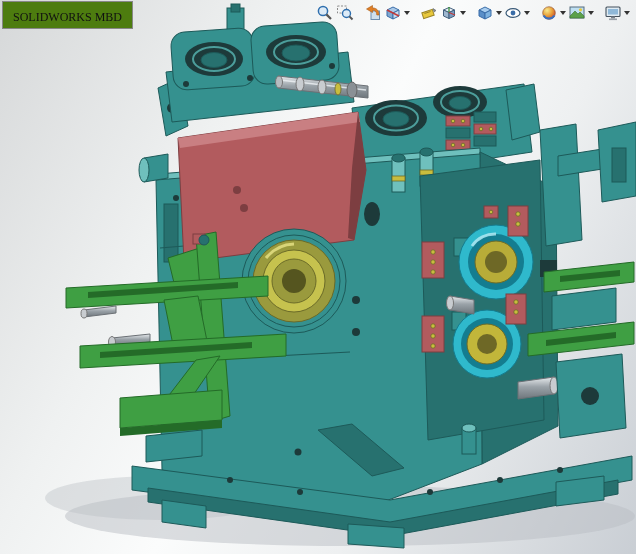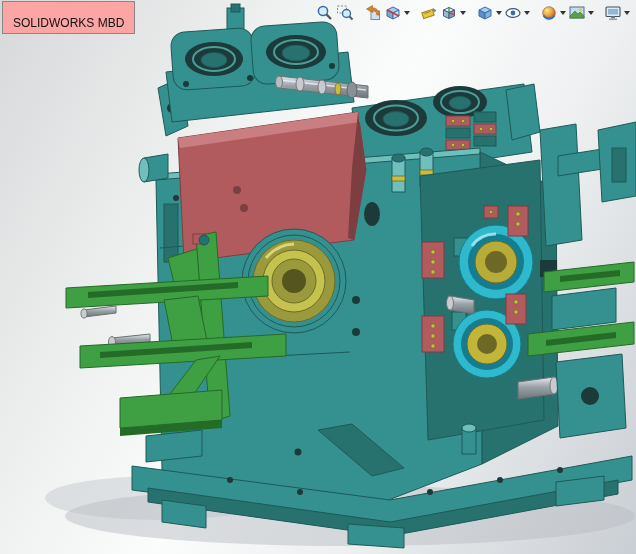--- a/index.html
+++ b/index.html
@@ -4,22 +4,22 @@
 <style>
   html,body{margin:0;padding:0;}
   body{
     width:636px;height:554px;position:relative;overflow:hidden;
     font-family:"Liberation Sans",sans-serif;
     background:linear-gradient(118deg,var(--bg-top,#d6d8d9) 0%,#efF1f1 30%,var(--bg-mid,#fbfcfc) 48%,#eef0f1 68%,var(--bg-bottom,#c9ced4) 100%);
   }
   .viewport-svg{position:absolute;left:0;top:0;z-index:1;}
   .mbd-label{
     position:absolute;top:1px;left:2px;z-index:5;
-    background:#fca5a5;border:1px solid #878787;
-    padding:14px 10px 3px;font-size:12px;color:#111;white-space:nowrap;
+    background:#4d7c0f;border:1px solid #878787;
+    padding:8px 10px 3px;font-size:12px;color:#111;white-space:nowrap;font-family:Liberation Serif, serif;
   }
   .toolbar{position:absolute;top:2px;right:5px;z-index:5;display:flex;align-items:center;}
   .tb-btn{display:flex;align-items:center;height:22px;padding:1px;background:transparent;border:0;cursor:pointer;}
   .tb-btn svg{display:block;}
   .caret{width:0;height:0;border-left:3px solid transparent;border-right:3px solid transparent;border-top:4px solid #333;margin-left:2px;}
   .gap{margin-left:8px;}
 
   
   .pt {fill:var(--teal);stroke:var(--teal-dark);stroke-width:1;}
   .ptd{fill:var(--teal-side);stroke:var(--teal-dark);stroke-width:1;}

